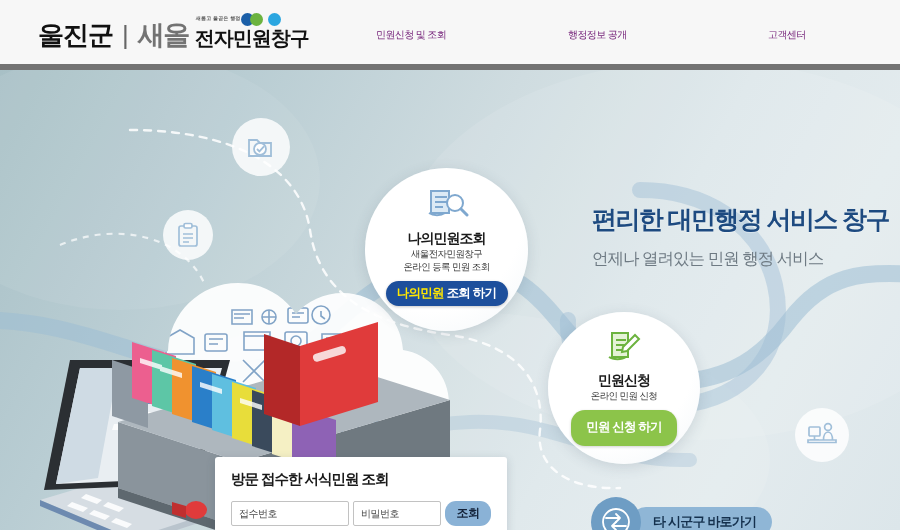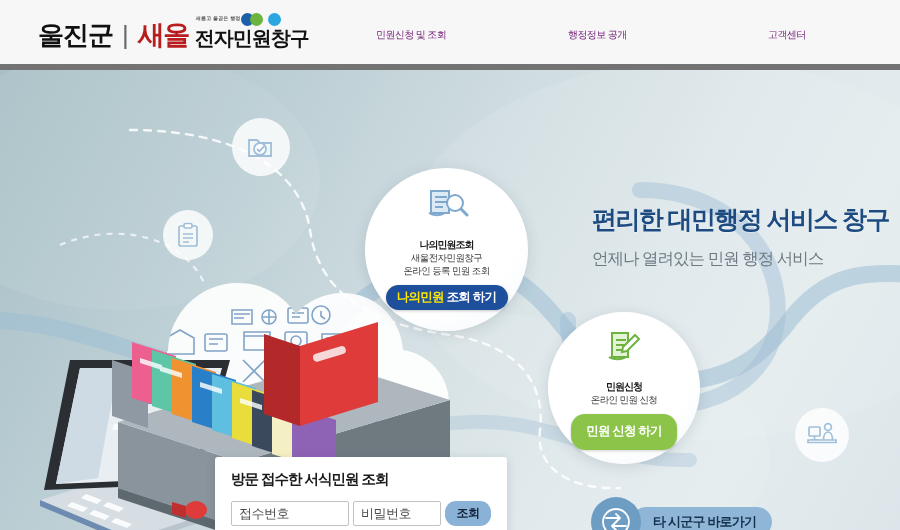--- a/index.html
+++ b/index.html
@@ -15,21 +15,21 @@
   
   #header {
     position: absolute; left: 0; top: 0; width: 900px; height: 70px;
     background: #f7f7f7;
     border-bottom: 6px solid #737373;
   }
   #logo { position: absolute; left: 38px; top: 12px; height: 46px; display: flex; align-items: center; }
   .logo-gun { font-size: 26px; font-weight: 700; color: #111; letter-spacing: -1px; line-height: 1; }
   .logo-bar { font-size: 26px; color: #666; margin: 0 9px; font-weight: 300; line-height: 1; }
   .logo-right { position: relative; display: flex; align-items: flex-end; }
-  .logo-saeol { font-size: 27px; font-weight: 700; color: #b91c1c; letter-spacing: -1.5px; line-height: 1; }
+  .logo-saeol { font-size: 27px; font-weight: 700; color: #737373; letter-spacing: -1.5px; line-height: 1; }
   .logo-sub-wrap { margin-left: 6px; position: relative; }
   .logo-tiny {
     position: absolute; left: 1px; top: -13px; white-space: nowrap;
     font-size: 5px; color: #555; letter-spacing: 0.2px; font-weight: 700;
   }
   .logo-title { font-size: 20px; font-weight: 700; color: #111; letter-spacing: -1px; line-height: 1; }
   .logo-dots { position: absolute; left: 103px; top: -9px; width: 60px; height: 14px; }
   .dot { position: absolute; width: 13px; height: 13px; border-radius: 50%; top: 0; }
   .dot.d1 { left: 0; background: #1b5fa8; }
   .dot.d2 { left: 9px; background: #6cb33f; }
@@ -64,21 +64,21 @@
   .card {
     position: absolute; border-radius: 50%;
     background: radial-gradient(circle at 38% 30%, #ffffff 0%, #ffffff 62%, #f2f6f9 100%);
     box-shadow: 0 3px 14px rgba(60,80,100,.16);
     display: flex; flex-direction: column; align-items: center;
     cursor: pointer;
   }
   #card-myminwon { left: 365px; top: 98px; width: 163px; height: 163px; padding-top: 18px; }
   #card-apply    { left: 548px; top: 242px; width: 152px; height: 152px; padding-top: 18px; }
 
-  .card-title { font-size: 10px; font-weight: 700; color: #1a1a1a; letter-spacing: -1px; margin-top: 12px; text-align: right; }
+  .card-title { font-size: 14px; font-weight: 700; color: #1a1a1a; letter-spacing: -1px; margin-top: 4px; text-align: right; }
   .card-sub { font-size: 9.5px; color: #3a3a3a; letter-spacing: -0.6px; line-height: 1.35; text-align: center; }
   .pill {
     margin-top: 7px; border-radius: 14px; display: flex; align-items: center; justify-content: center;
     font-weight: 700; letter-spacing: -0.8px; cursor: pointer; white-space: nowrap;
   }
   #pill-myminwon {
     background: #1d4f9c; width: 122px; height: 25px; font-size: 12.5px; color: #fff;
     box-shadow: 0 1px 3px rgba(0,0,0,.22);
   }
   #pill-myminwon .hl { color: #ffe800; margin-right: 3px; }
@@ -100,21 +100,21 @@
   
   #search-panel {
     position: absolute; left: 215px; top: 387px; width: 292px; height: 82px;
     background: #fff; border-radius: 3px; box-shadow: 0 2px 10px rgba(50,70,90,.18);
     padding: 13px 16px 0 16px;
   }
   #search-title { font-size: 14.5px; font-weight: 700; color: #1a1a1a; letter-spacing: -1px; }
   #search-row { display: flex; margin-top: 12px; gap: 4px; }
   .s-input {
     height: 25px; border: 1px solid #c2c2c2; background: #fff; border-radius: 2px;
-    font-size: 13px; color: #333; padding: 0 7px; outline: none;
+    font-size: 10px; color: #333; padding: 0 7px; outline: none;
     font-family: "Liberation Sans", sans-serif; letter-spacing: -0.5px;
   }
   #input-receipt { width: 118px; }
   #input-password { width: 88px; }
   .s-input::placeholder { color: #4a4a4a; }
   #search-submit {
     width: 60px; height: 25px; background: #8ab2d6; border: none; border-radius: 11px;
     font-size: 12px; font-weight: 700; color: #14233a; letter-spacing: -0.6px; cursor: pointer;
     font-family: "Liberation Sans", sans-serif;
   }

